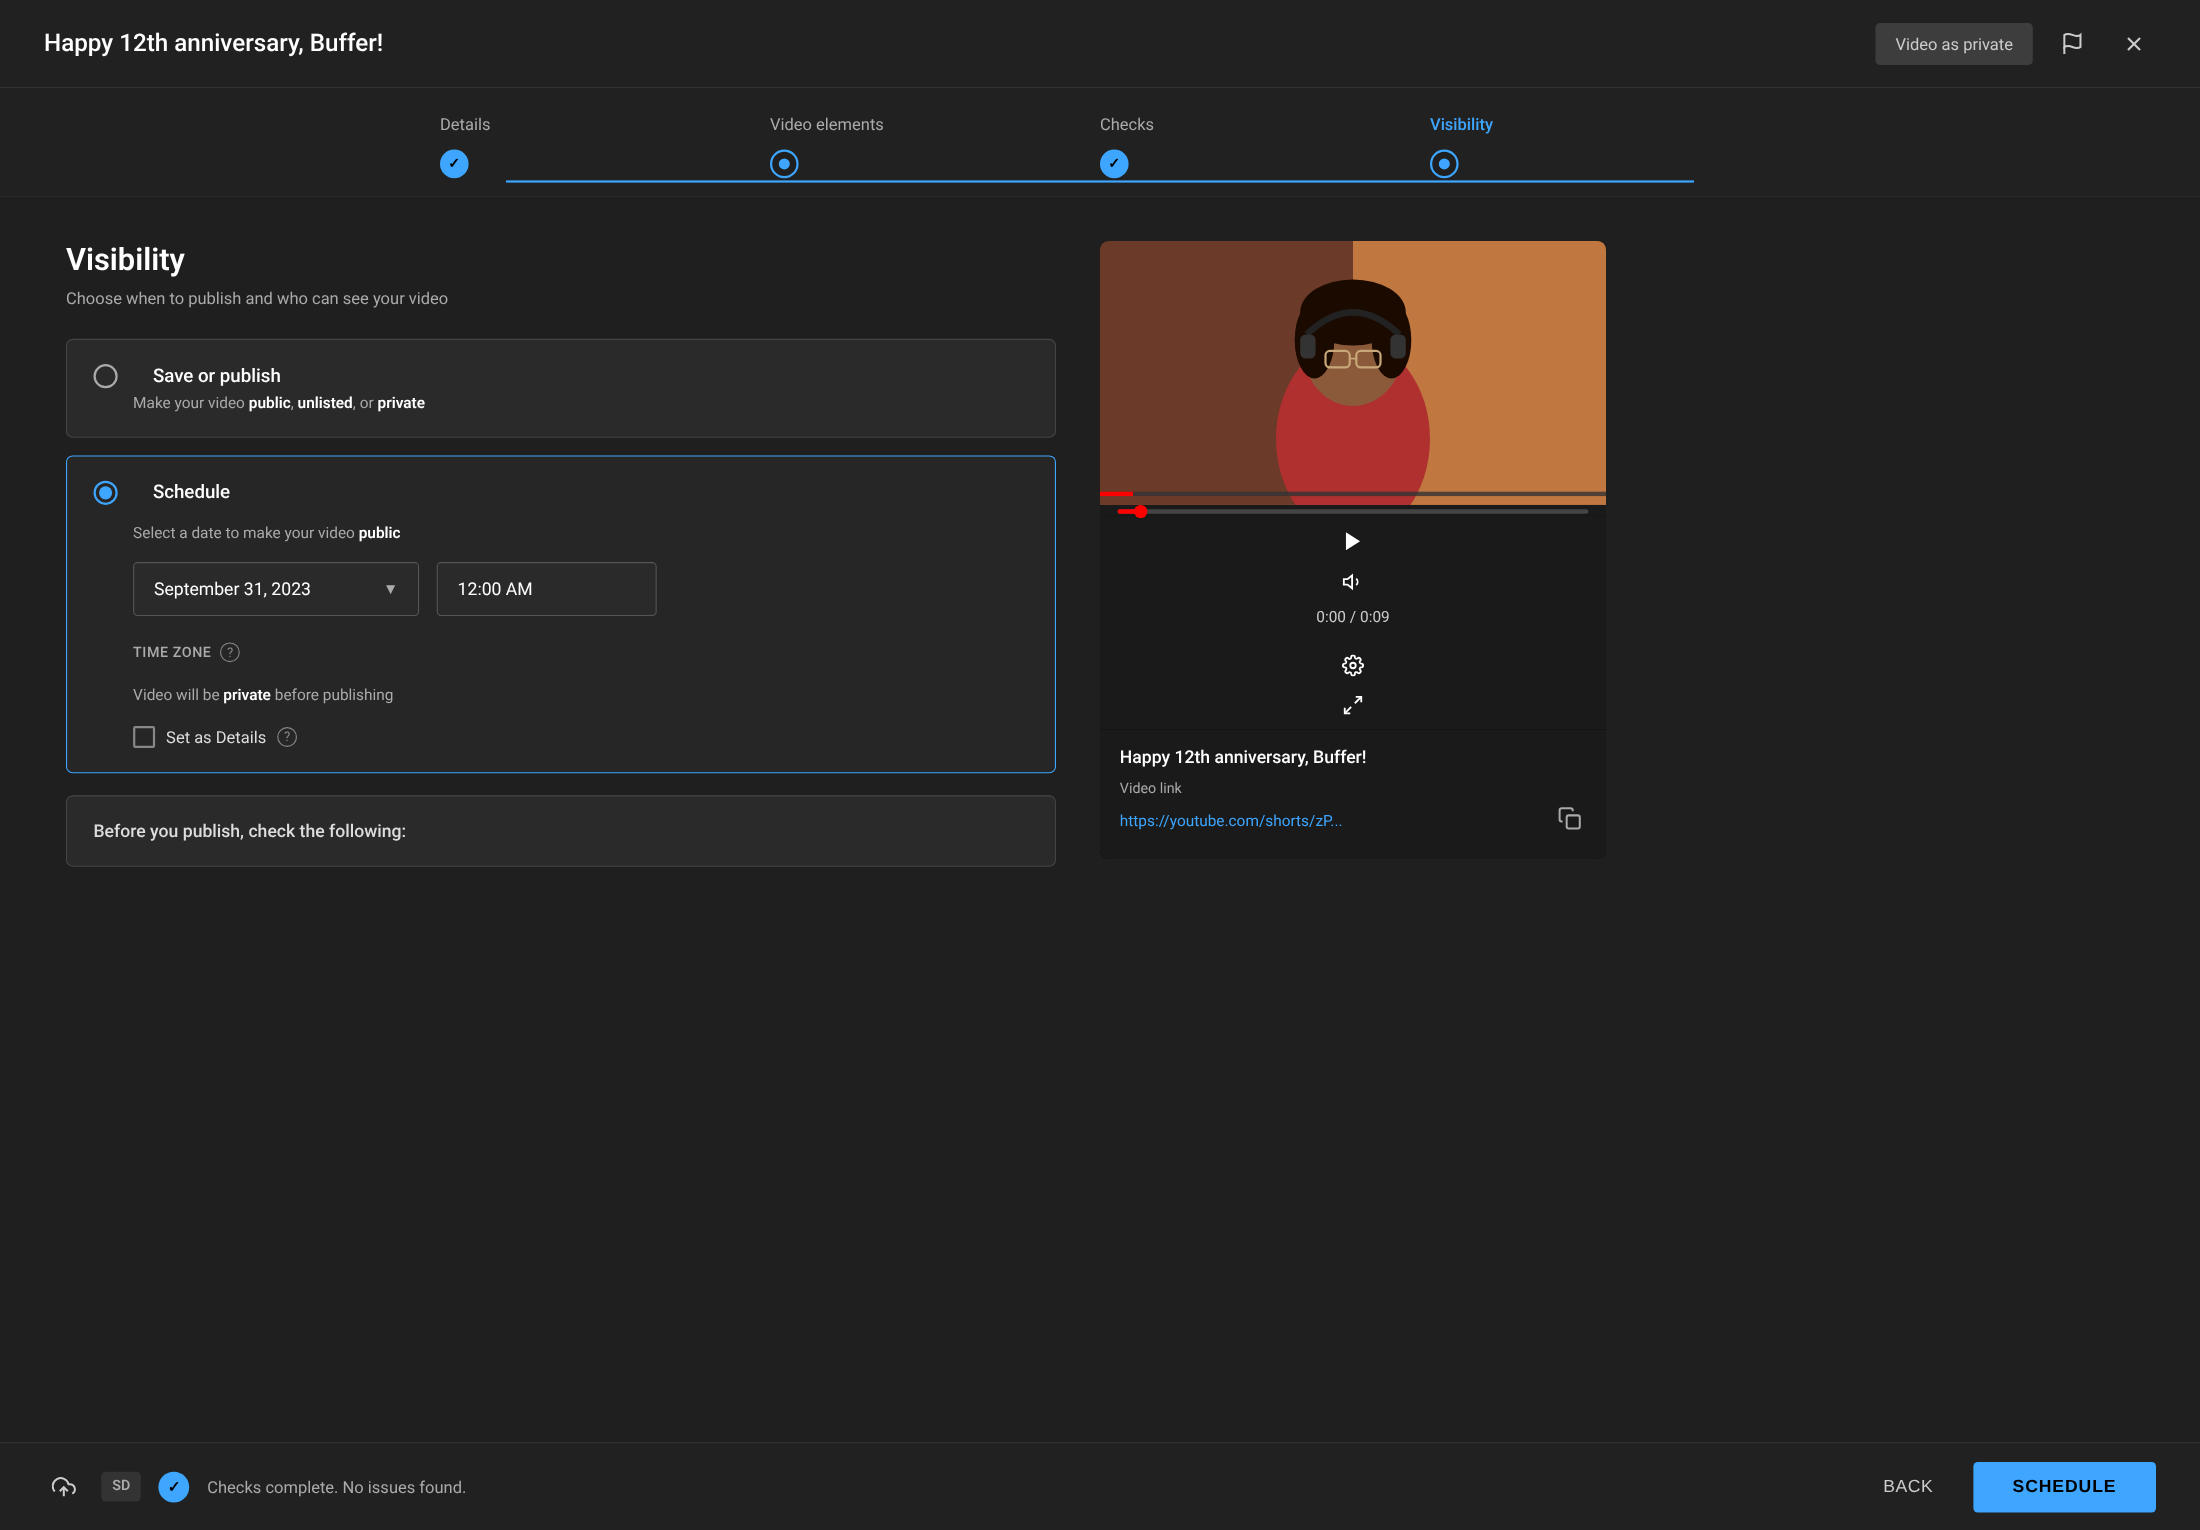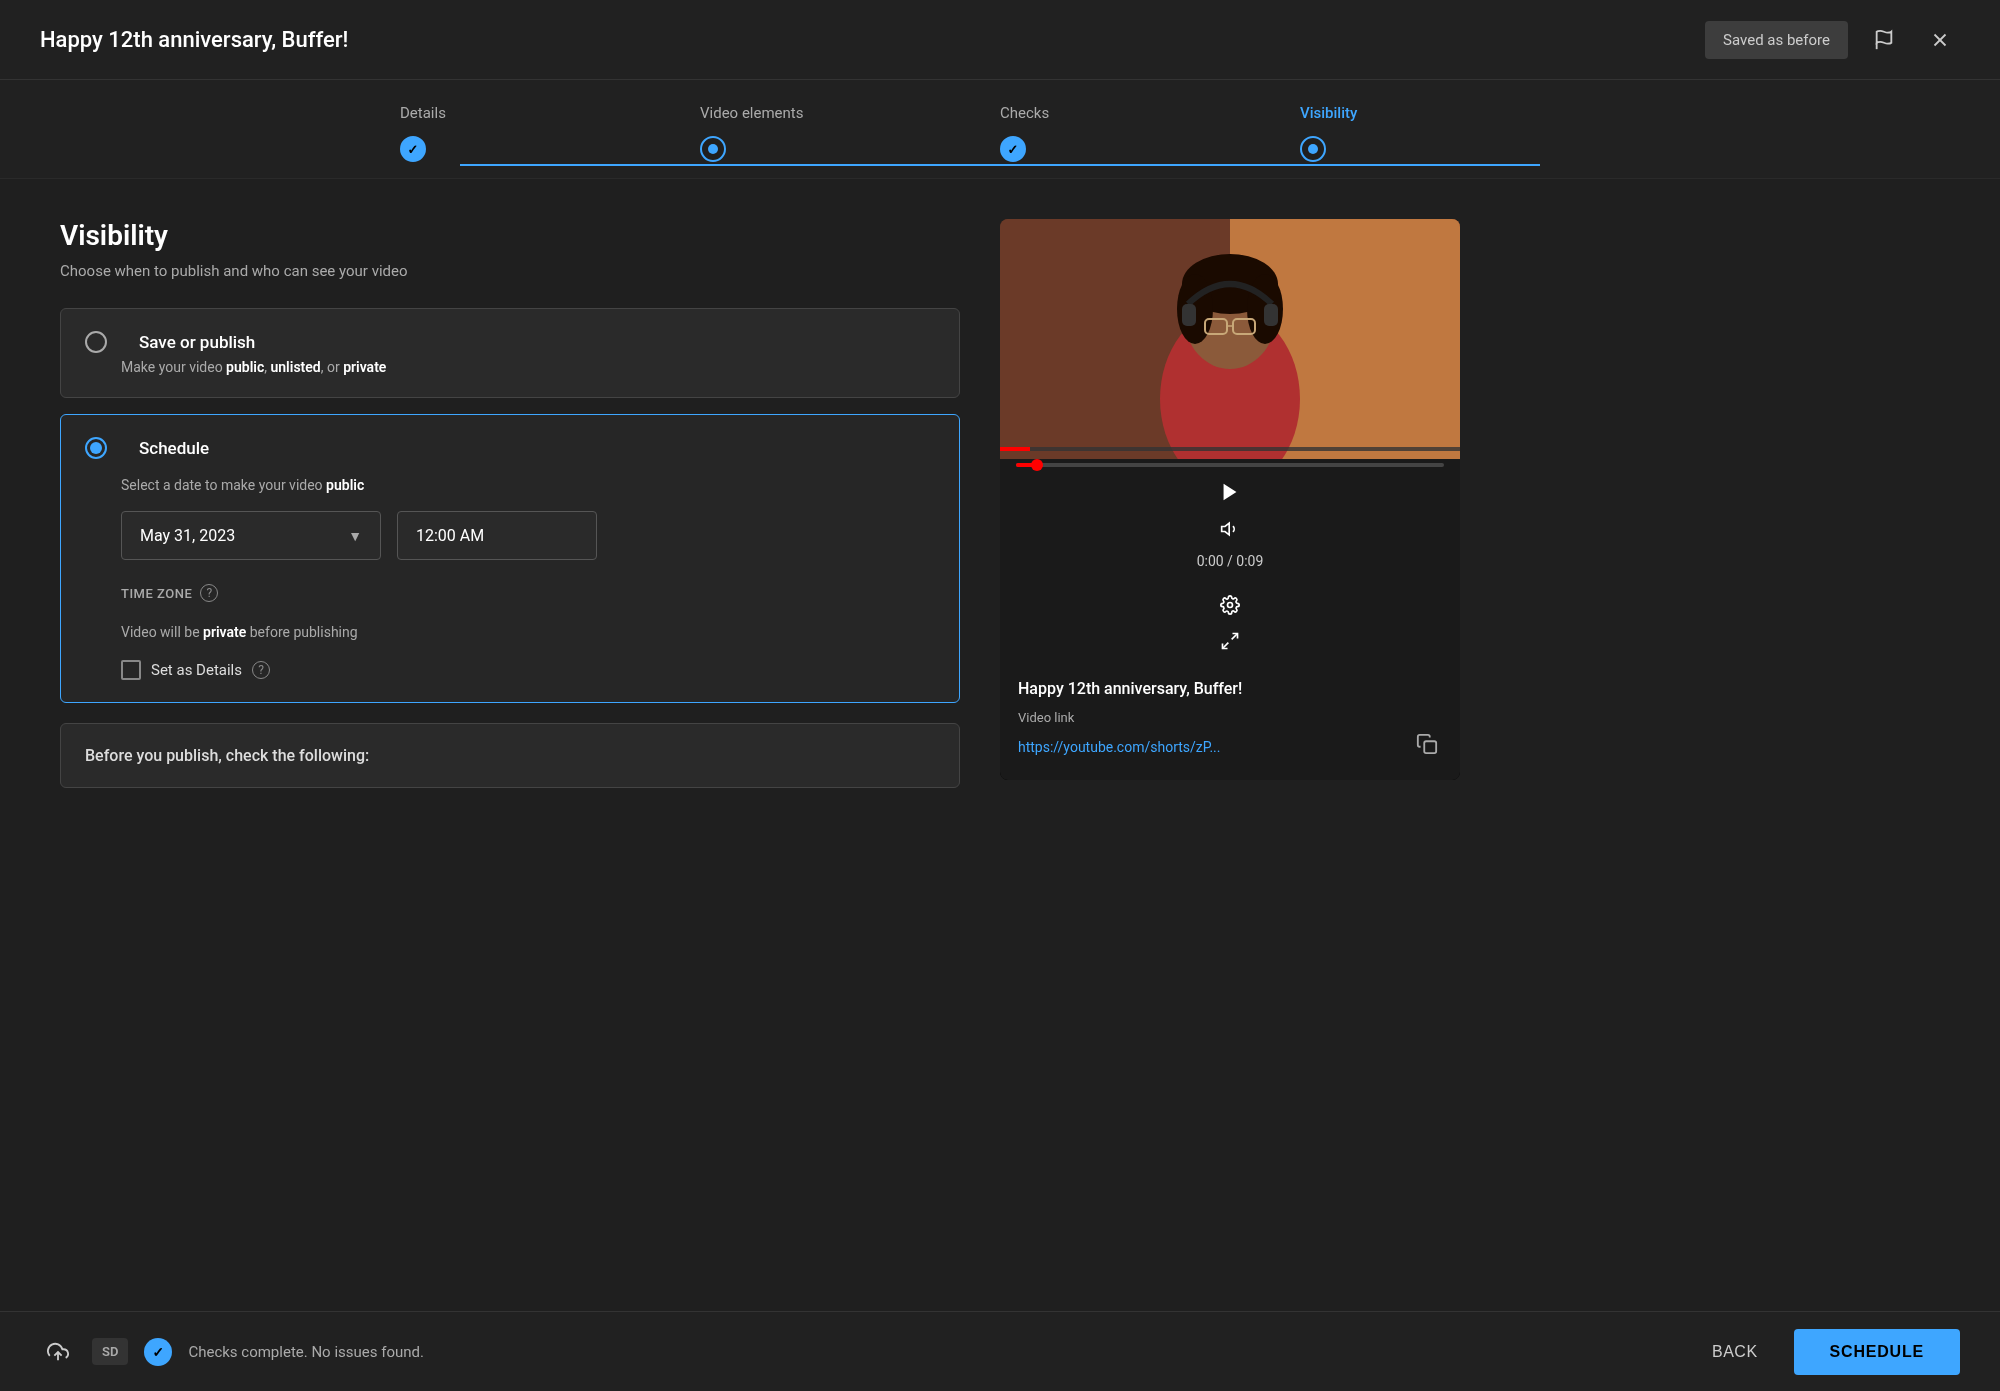--- a/index.html
+++ b/index.html
@@ -473,21 +473,21 @@
       border-radius: 50%;
       background: #3ea6ff;
     }
   </style>
 </head>
 <body>
 
 <div class="header">
   <span class="header-title">Happy 12th anniversary, Buffer!</span>
   <div class="header-right">
-    <span class="saved-badge">Saved as before</span>
+    <span class="saved-badge">Video as private</span>
     <button class="header-icon-btn">
       <svg width="22" height="22" viewBox="0 0 24 24" fill="none" stroke="currentColor" stroke-width="2">
         <path d="M4 15s1-1 4-1 5 2 8 2 4-1 4-1V3s-1 1-4 1-5-2-8-2-4 1-4 1z"></path>
           <line x1="4" y1="22" x2="4" y2="15"></line>
       </svg>
     </button>
     <button class="header-icon-btn">
       <svg width="22" height="22" viewBox="0 0 24 24" fill="none" stroke="currentColor" stroke-width="2">
         <line x1="18" y1="6" x2="6" y2="18"></line>
           <line x1="6" y1="6" x2="18" y2="18"></line>
@@ -544,21 +544,21 @@
           <div class="radio-inner"></div>
         </div>
         <span class="radio-card-title">Schedule</span>
       </div>
       <div class="schedule-content">
         <div class="schedule-desc">
           Select a date to make your video <strong>public</strong>
         </div>
         <div class="date-time-row">
           <div class="date-select">
-            <span>May 31, 2023</span>
+            <span>September 31, 2023</span>
             <span class="chevron">▼</span>
           </div>
           <div class="time-input">
             <span>12:00 AM</span>
           </div>
         </div>
         <div class="timezone-row">
           <span class="timezone-label">TIME ZONE</span>
           <div class="help-icon">?</div>
         </div>

